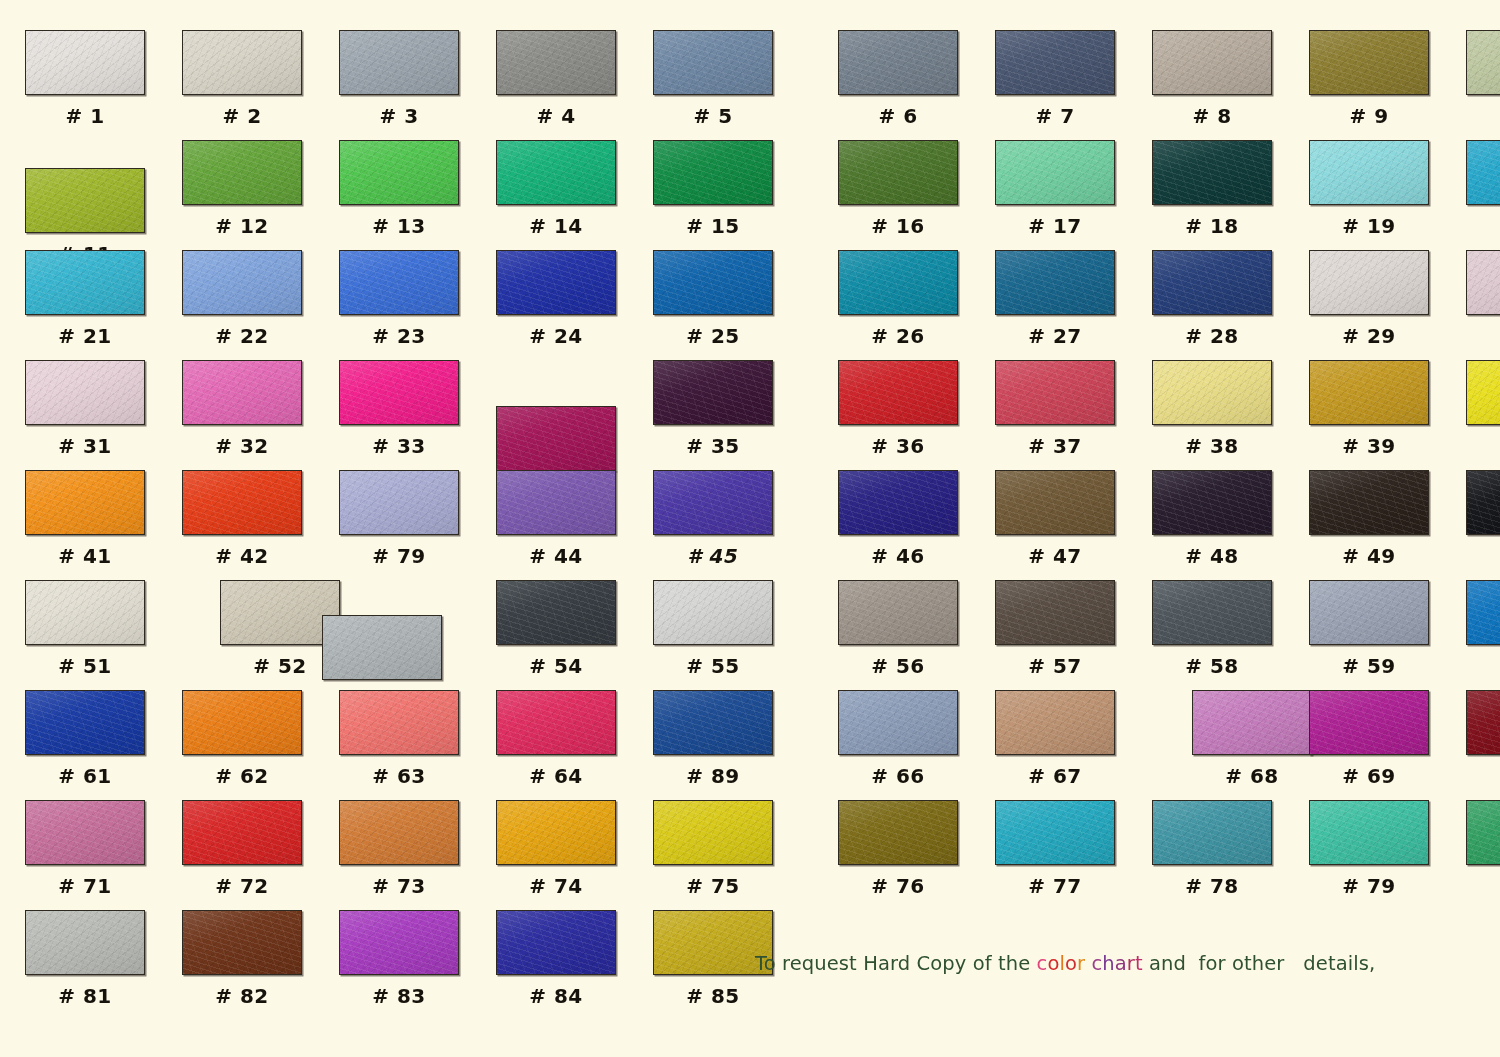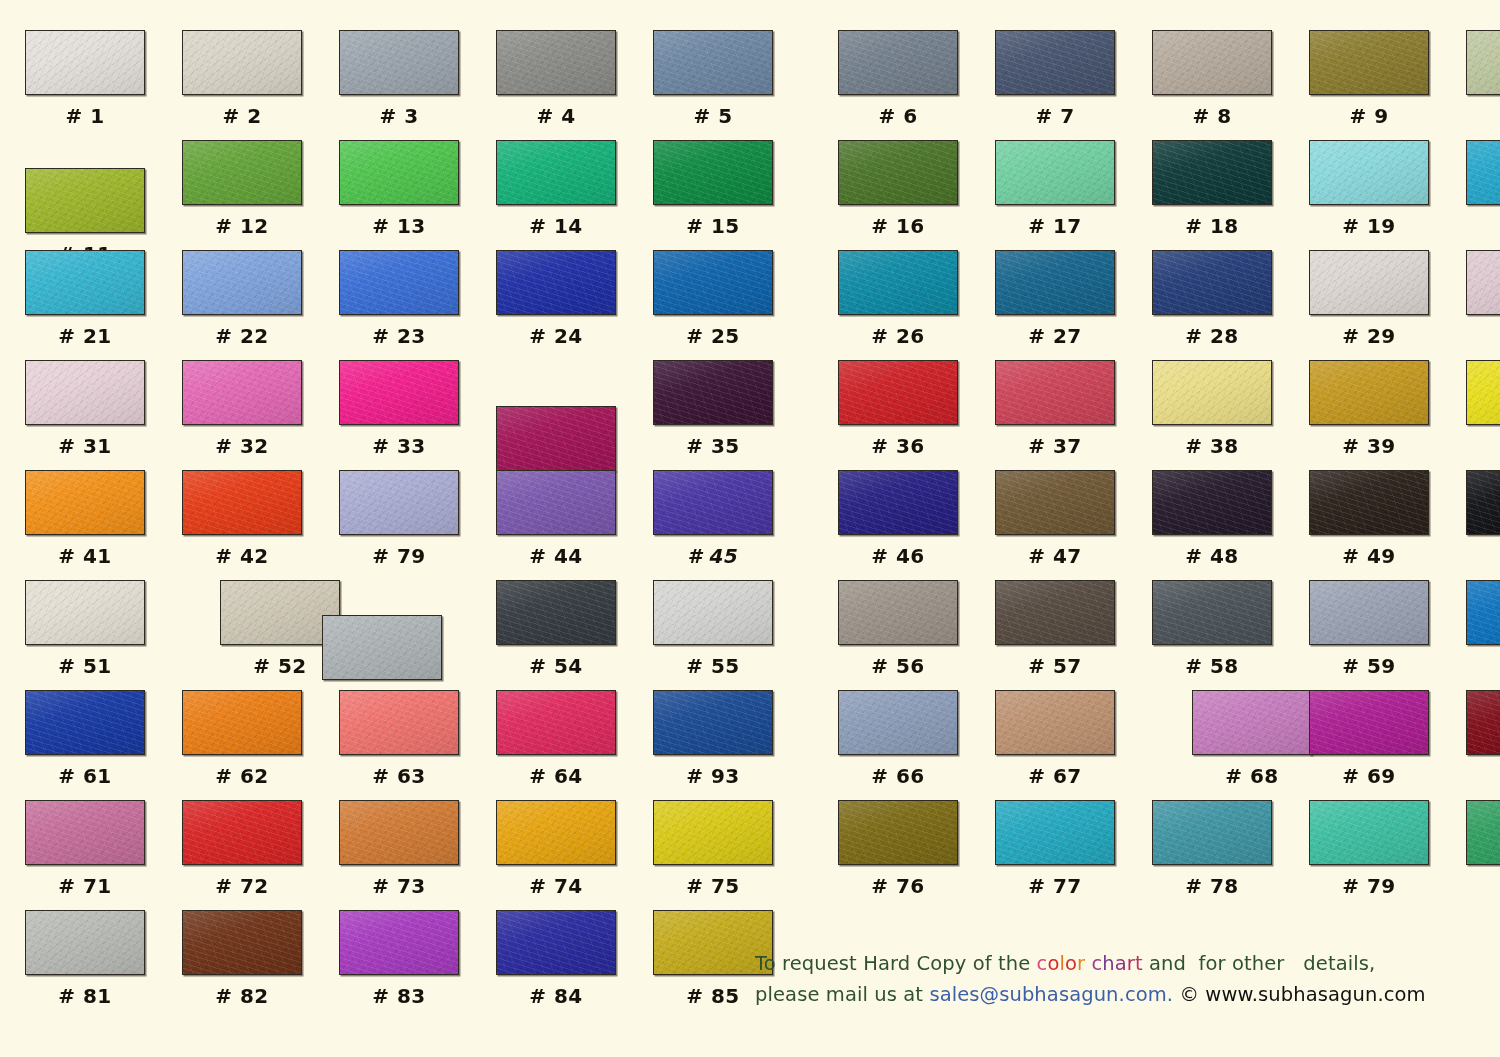--- a/index.html
+++ b/index.html
@@ -544,21 +544,21 @@
           <div class="fiber"></div>
           <div class="sheen"></div>
         </div>
         <div class="swatch-label"># 64</div>
       </div>
       <div class="swatch-cell" style="left: 653px; top: 690px;">
         <div class="swatch-chip" title="# 65" style="background: rgb(26, 74, 147);">
           <div class="fiber"></div>
           <div class="sheen"></div>
         </div>
-        <div class="swatch-label"># 93</div>
+        <div class="swatch-label"># 89</div>
       </div>
       <div class="swatch-cell" style="left: 838px; top: 690px;">
         <div class="swatch-chip" title="# 66" style="background: rgb(139, 156, 184);">
           <div class="fiber"></div>
           <div class="sheen"></div>
         </div>
         <div class="swatch-label"># 66</div>
       </div>
       <div class="swatch-cell" style="left: 995px; top: 690px;">
         <div class="swatch-chip" title="# 67" style="background: rgb(189, 146, 113);">
@@ -690,15 +690,14 @@
         <div class="swatch-chip" title="# 85" style="background: rgb(196, 171, 28);">
           <div class="fiber"></div>
           <div class="sheen"></div>
         </div>
         <div class="swatch-label"># 85</div>
       </div>
     </div>
 
   <div id="footer-note">
     <div class="line"><span class="t-green">To request Hard Copy of the </span><span><span class="t-c">c</span><span class="t-o1">o</span><span class="t-l">l</span><span class="t-o2">o</span><span class="t-r">r</span></span><span class="t-green"> </span><span><span class="t-ch">c</span><span class="t-h">h</span><span class="t-a">a</span><span class="t-r2">r</span><span class="t-t">t</span></span><span class="t-green"> and  for other   details,</span></div>
-    <div class="line"><span class="t-green">please mail us at </span><span class="t-email">sales@subhasagun.com.</span><span class="t-black"> © </span><span class="t-black">www.subhasagun.com</span></div>
   </div>
 </div>
 
 </body></html>

